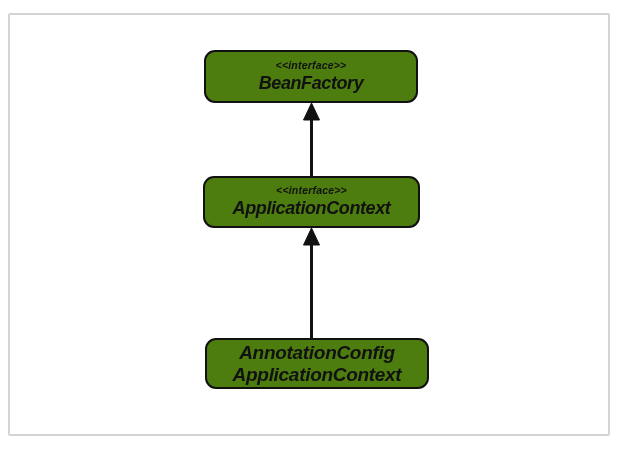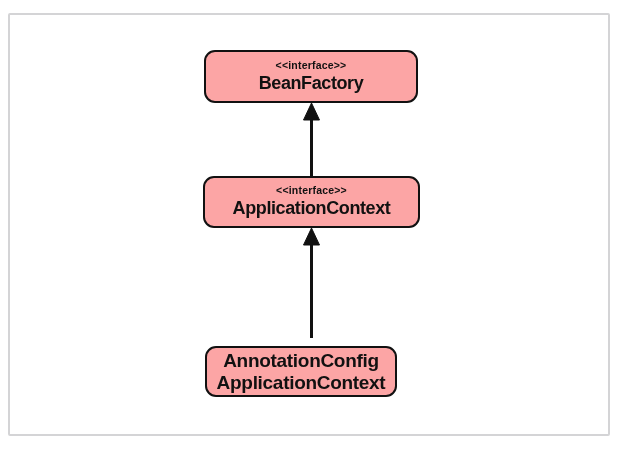--- a/index.html
+++ b/index.html
@@ -23,43 +23,44 @@
     height: 419px;
     border: 2px solid #d4d4d6;
     border-radius: 2px;
     background: #ffffff;
   }
   .uml-node {
     position: absolute;
     box-sizing: border-box;
     border: 2.5px solid #111111;
     border-radius: 11px;
-    background: #fca5a5;
+    background: #4d7c0f;
     display: flex;
     flex-direction: column;
     align-items: center;
     justify-content: center;
     text-align: right;
+    font-style: italic;
   }
   .node-beanfactory {
     left: 204px;
     top: 50px;
     width: 214px;
     height: 53px;
   }
   .node-applicationcontext {
     left: 203px;
     top: 176px;
     width: 217px;
     height: 52px;
   }
   .node-annotationconfig {
     left: 205px;
-    top: 346px;
-    width: 192px;
+    top: 338px;
+    width: 224px;
     height: 51px;
   }
   .stereotype {
     font-size: 10.5px;
     font-weight: bold;
     color: #111111;
     letter-spacing: 0.2px;
     line-height: 13px;
   }
   .node-name {

